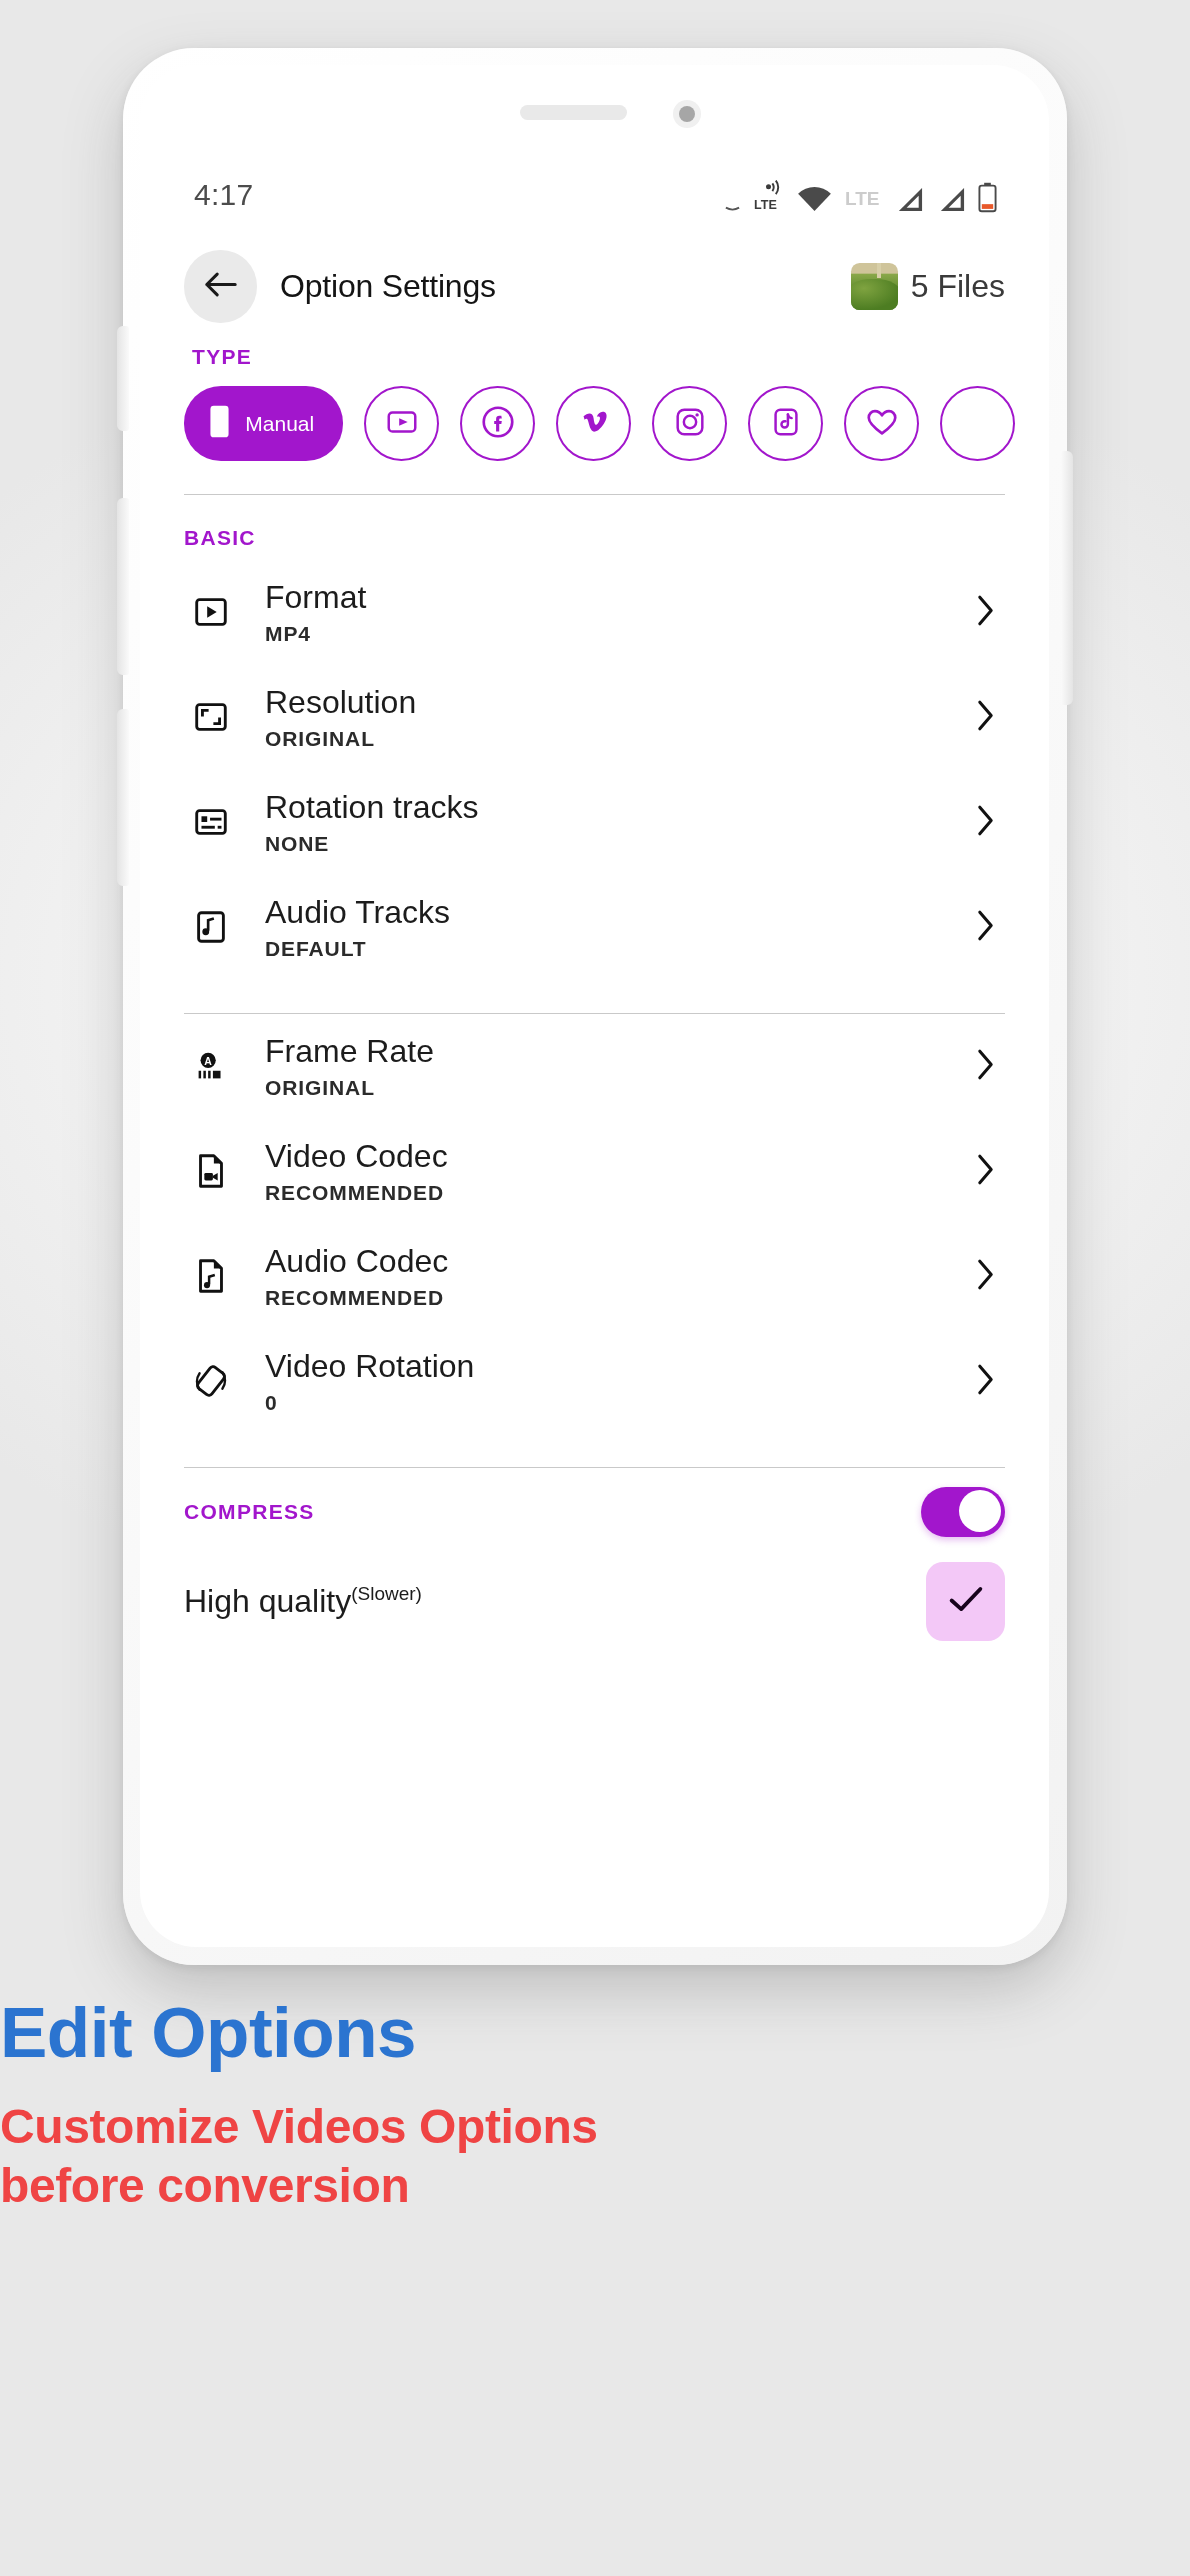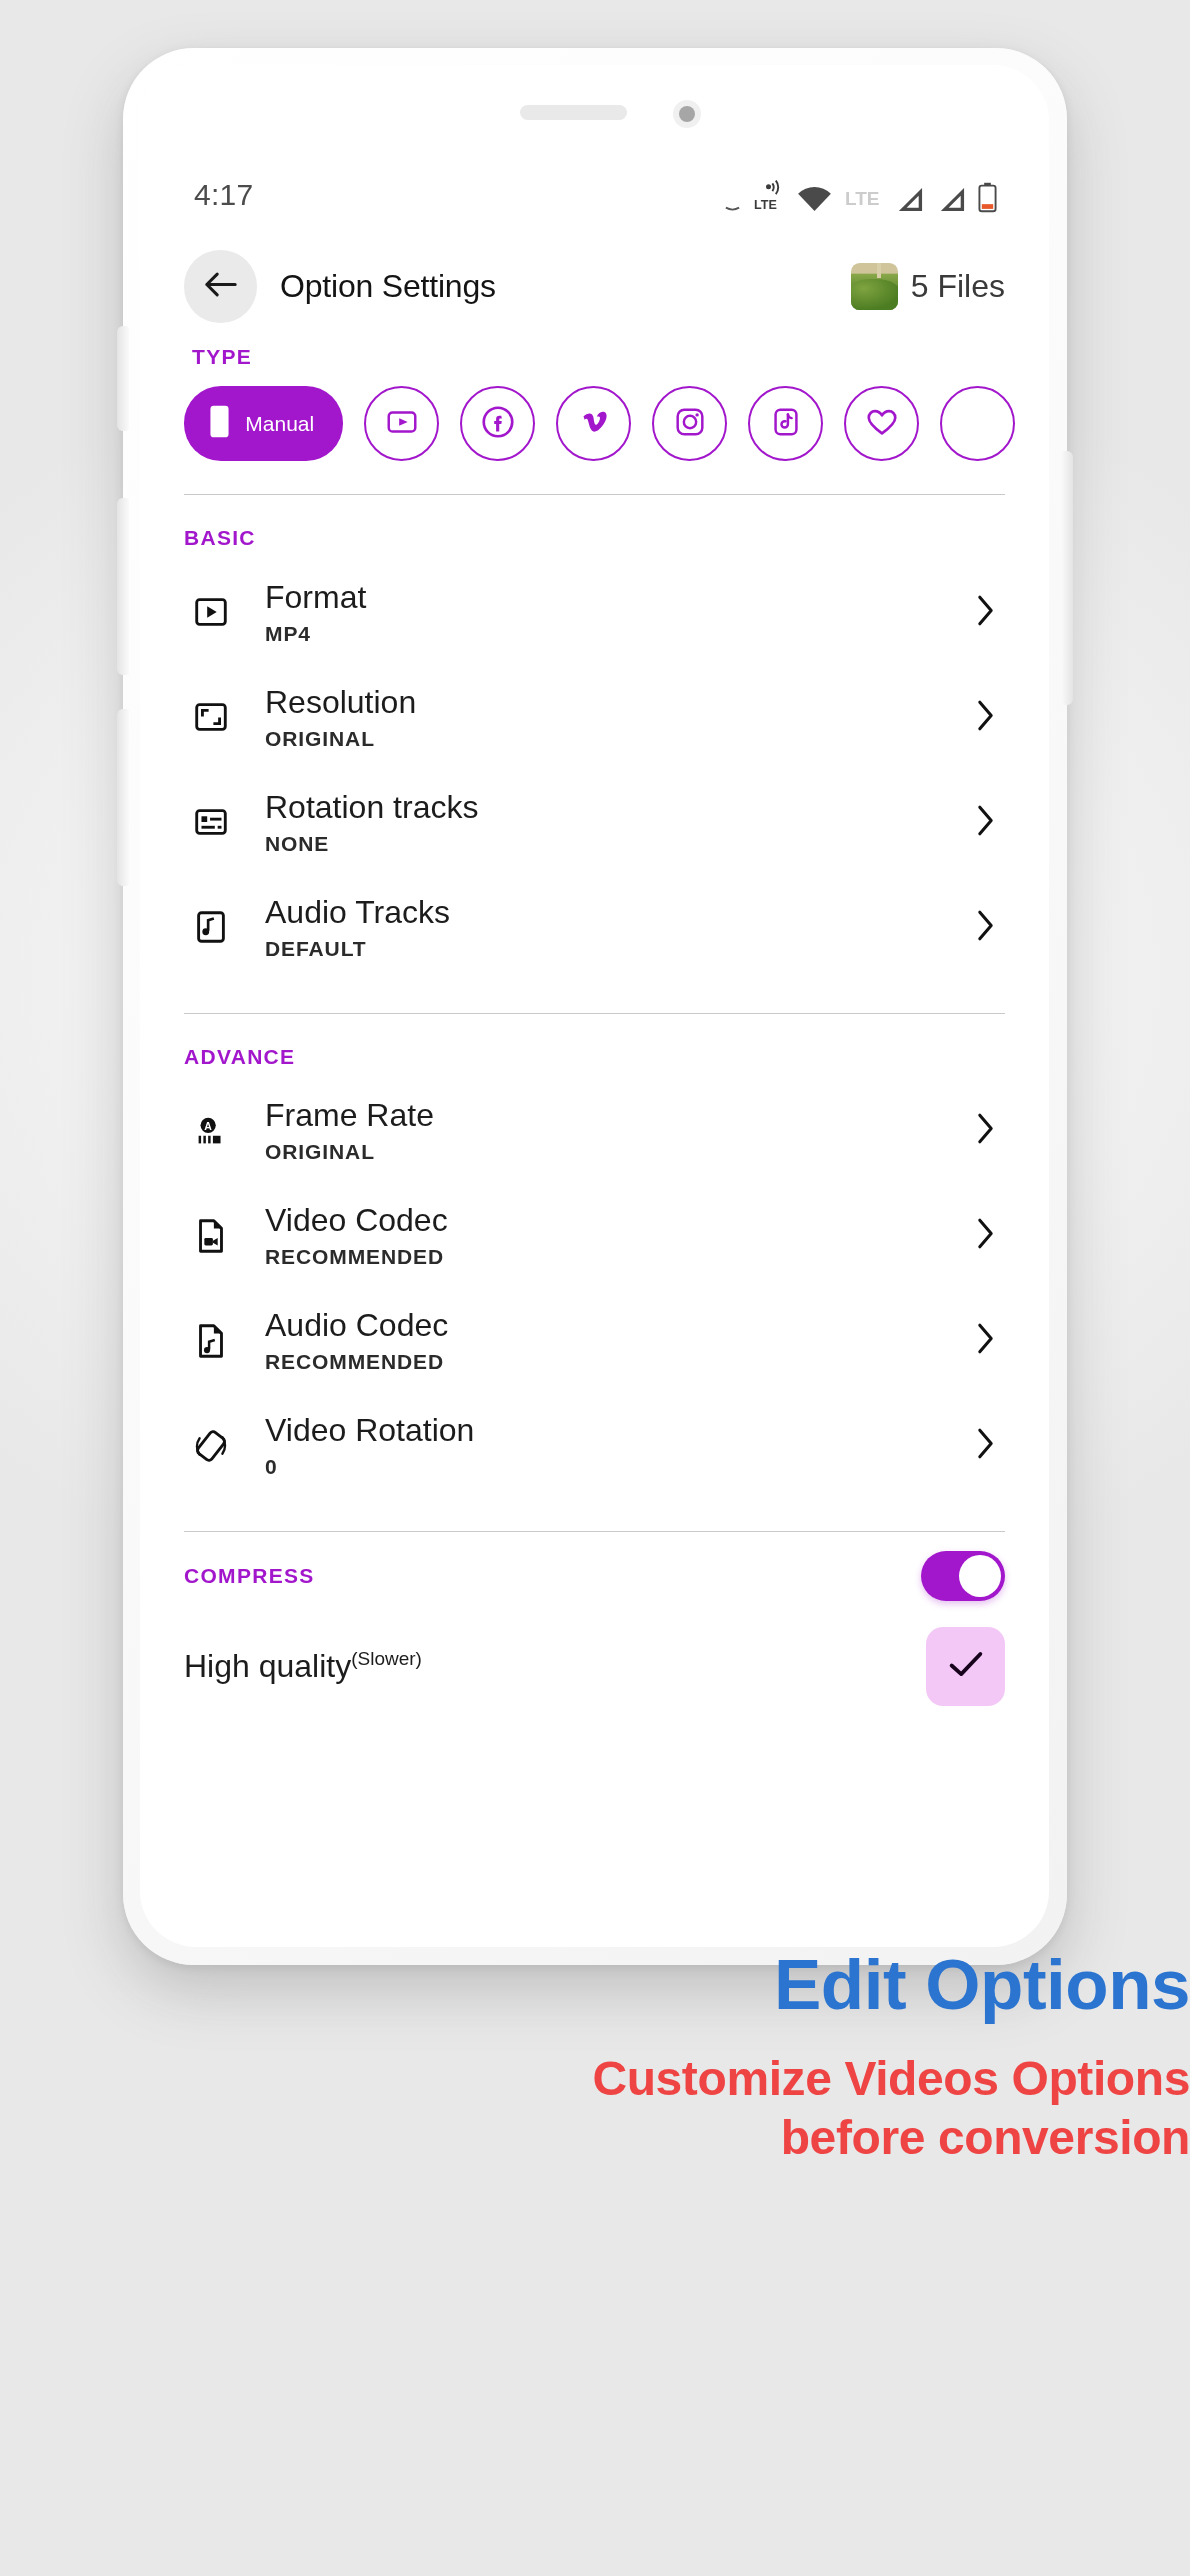--- a/index.html
+++ b/index.html
@@ -153,21 +153,21 @@
   }
   #quality-row { display:flex; align-items:center; height: 92px; }
   #quality-label { font-size: 32px; color:#1c1c1c; flex:1 1 auto; }
   #quality-label sup { font-size: 19px; vertical-align: super; }
   #quality-checkbox {
     width: 79px; height: 79px; border-radius: 17px; background:#f3c8f7;
     display:flex; align-items:center; justify-content:center; flex:0 0 auto;
   }
 
   
-  #promo { position:absolute; left:0; top: 1944px; width:100%; text-align:right; }
+  #promo { position:absolute; left:0; top: 1992px; width:100%; text-align:left; }
   #promo-title {
     font-size: 71px; font-weight: bold; color:#2b74d0; letter-spacing:-0.5px;
   }
   #promo-sub {
     margin-top: 25px; font-size: 48px; font-weight: bold; color:#ef4444;
     line-height: 1.22; letter-spacing:-0.4px;
   }
 </style>
 </head>
 <body>
@@ -410,21 +410,20 @@
             <svg width="19" height="33" viewBox="0 0 20 34">
                 <path d="M4 3 L16 17 L4 31" stroke="#111" stroke-width="3.2" fill="none" stroke-linecap="round" stroke-linejoin="round"></path>
               </svg>
           </div>
         </div>
       </div>
 
       <div class="divider"></div>
 
       <div class="group">
-        <div class="sec-label group-label">ADVANCE</div>
 
         <div class="row">
           <div class="row-icon">
             <svg width="40" height="40" viewBox="0 0 42 42">
               <circle cx="18" cy="15" r="8" fill="#111"></circle>
               <text x="18" y="20" font-family="Liberation Sans, sans-serif" font-size="11" font-weight="bold" fill="#fff" text-anchor="middle">A</text>
               <rect x="8" y="26" width="2.6" height="8" fill="#111"></rect>
               <rect x="13" y="26" width="2.6" height="8" fill="#111"></rect>
               <rect x="18" y="26" width="2.6" height="8" fill="#111"></rect>
               <rect x="23" y="26" width="8" height="8" fill="#111"></rect>

